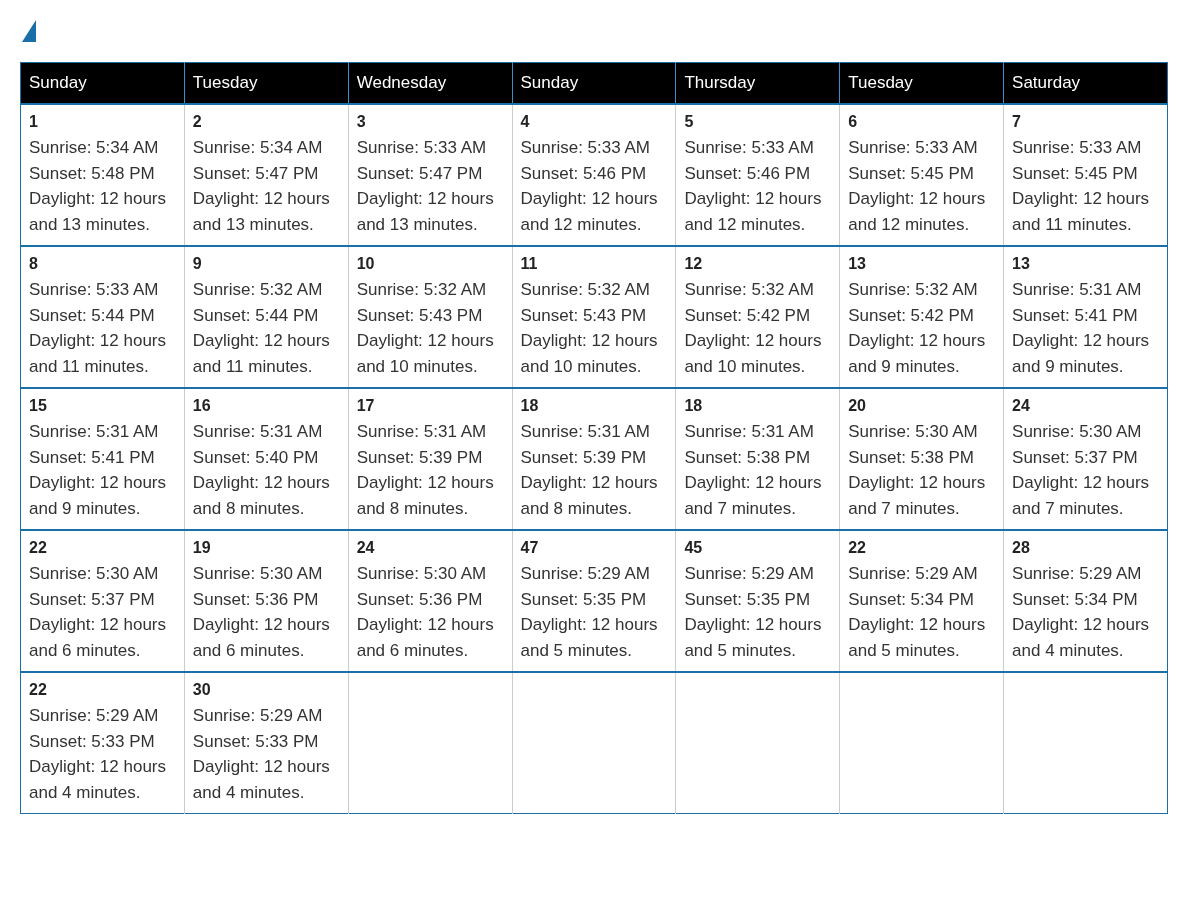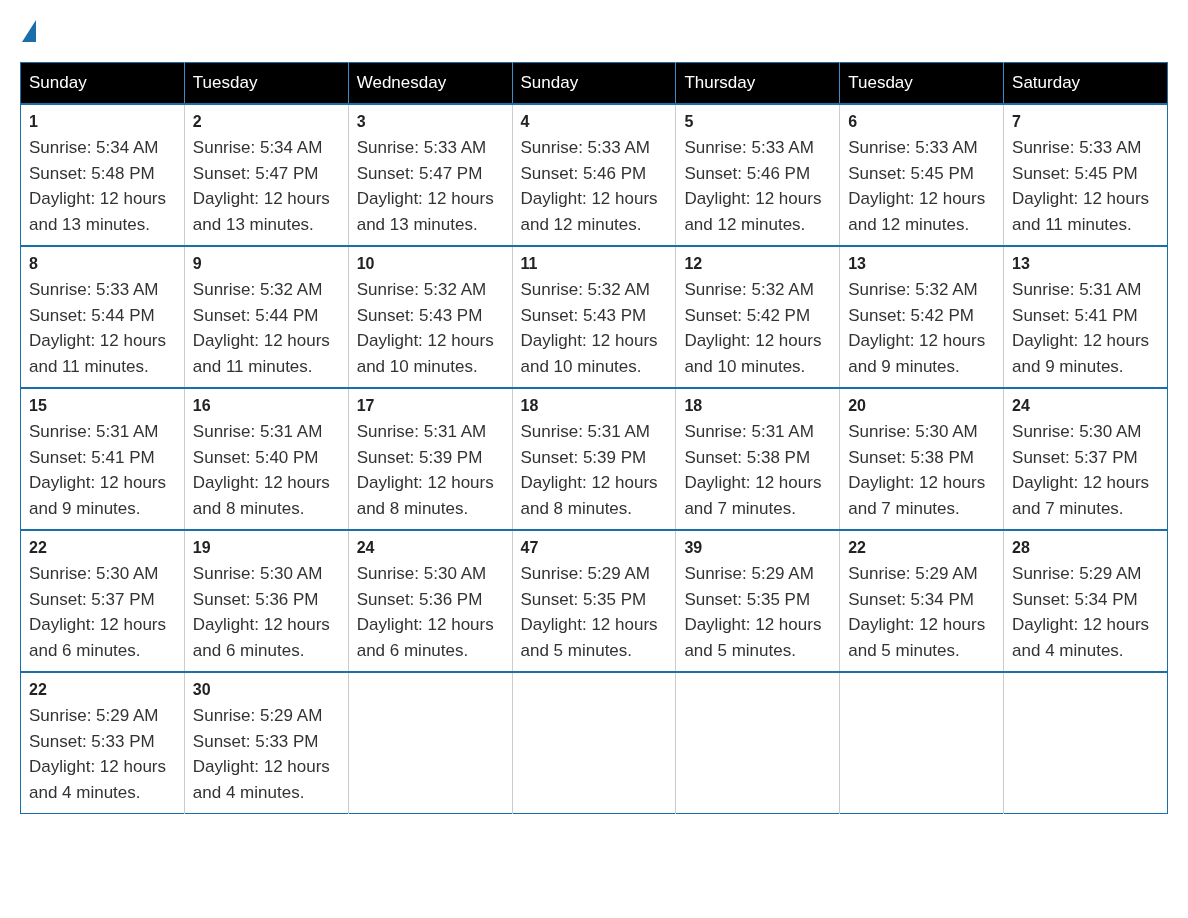--- a/index.html
+++ b/index.html
@@ -232,21 +232,21 @@
         </td>
         <td>
           <span class="day-number">24</span>
         <div class="day-info">Sunrise: 5:30 AM<br>Sunset: 5:36 PM<br>Daylight: 12 hours and 6 minutes.</div>
         </td>
         <td>
           <span class="day-number">47</span>
         <div class="day-info">Sunrise: 5:29 AM<br>Sunset: 5:35 PM<br>Daylight: 12 hours and 5 minutes.</div>
         </td>
         <td>
-          <span class="day-number">39</span>
+          <span class="day-number">45</span>
         <div class="day-info">Sunrise: 5:29 AM<br>Sunset: 5:35 PM<br>Daylight: 12 hours and 5 minutes.</div>
         </td>
         <td>
           <span class="day-number">22</span>
         <div class="day-info">Sunrise: 5:29 AM<br>Sunset: 5:34 PM<br>Daylight: 12 hours and 5 minutes.</div>
         </td>
         <td>
           <span class="day-number">28</span>
         <div class="day-info">Sunrise: 5:29 AM<br>Sunset: 5:34 PM<br>Daylight: 12 hours and 4 minutes.</div>
         </td>

